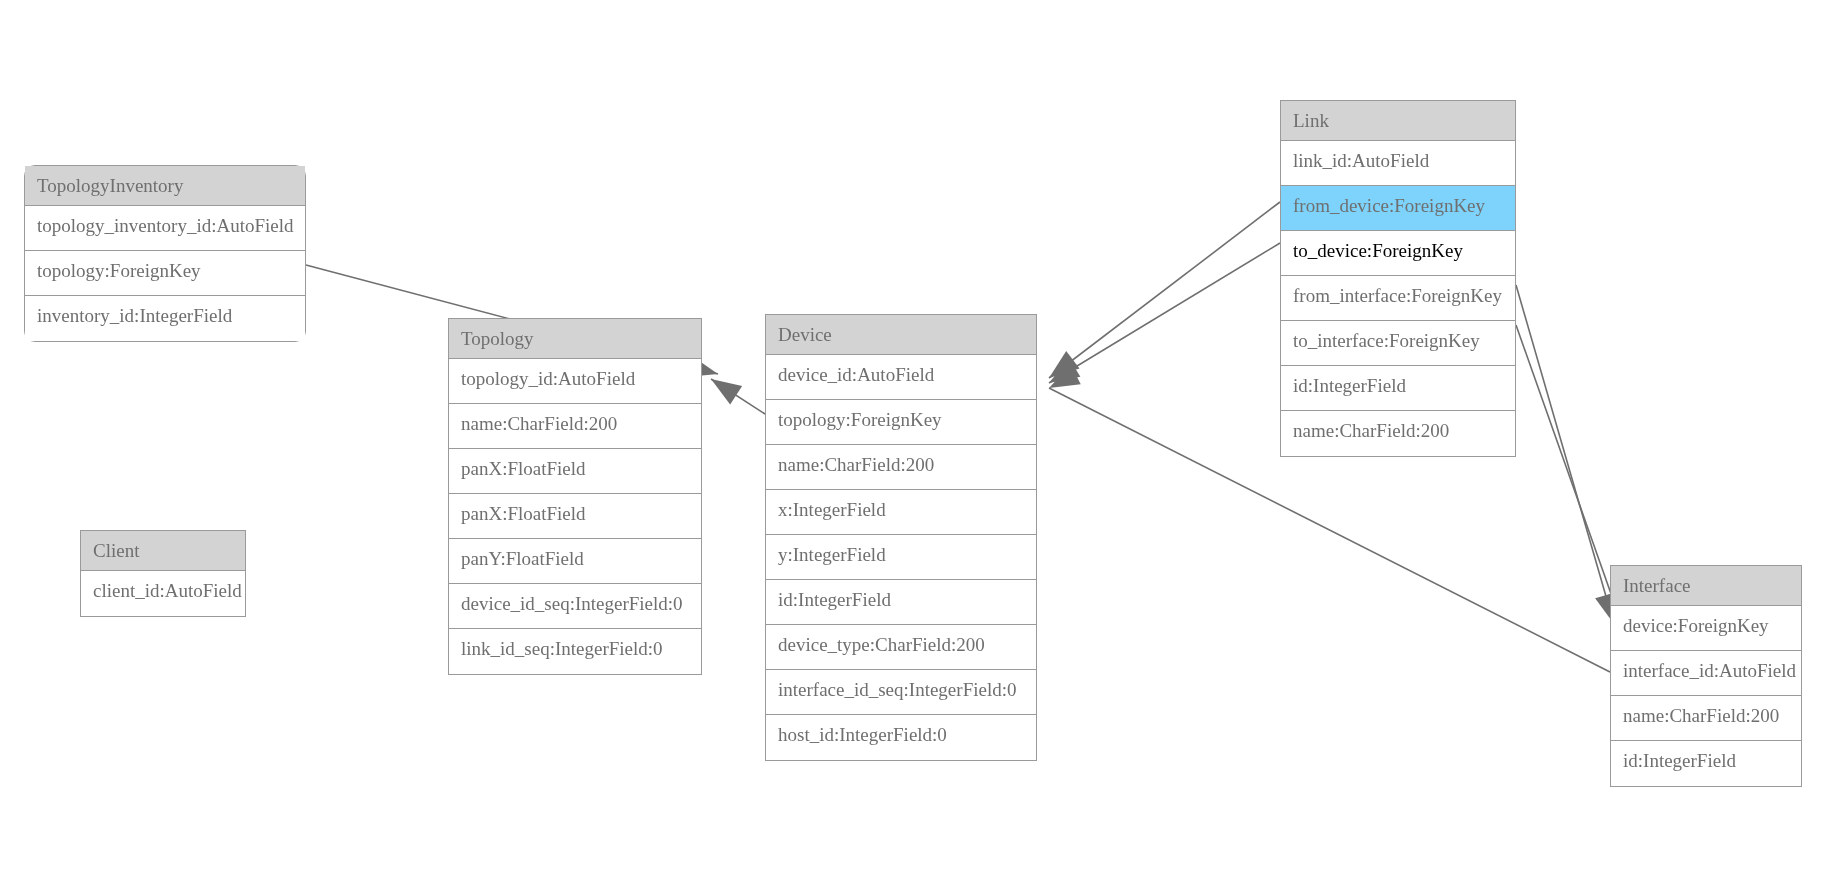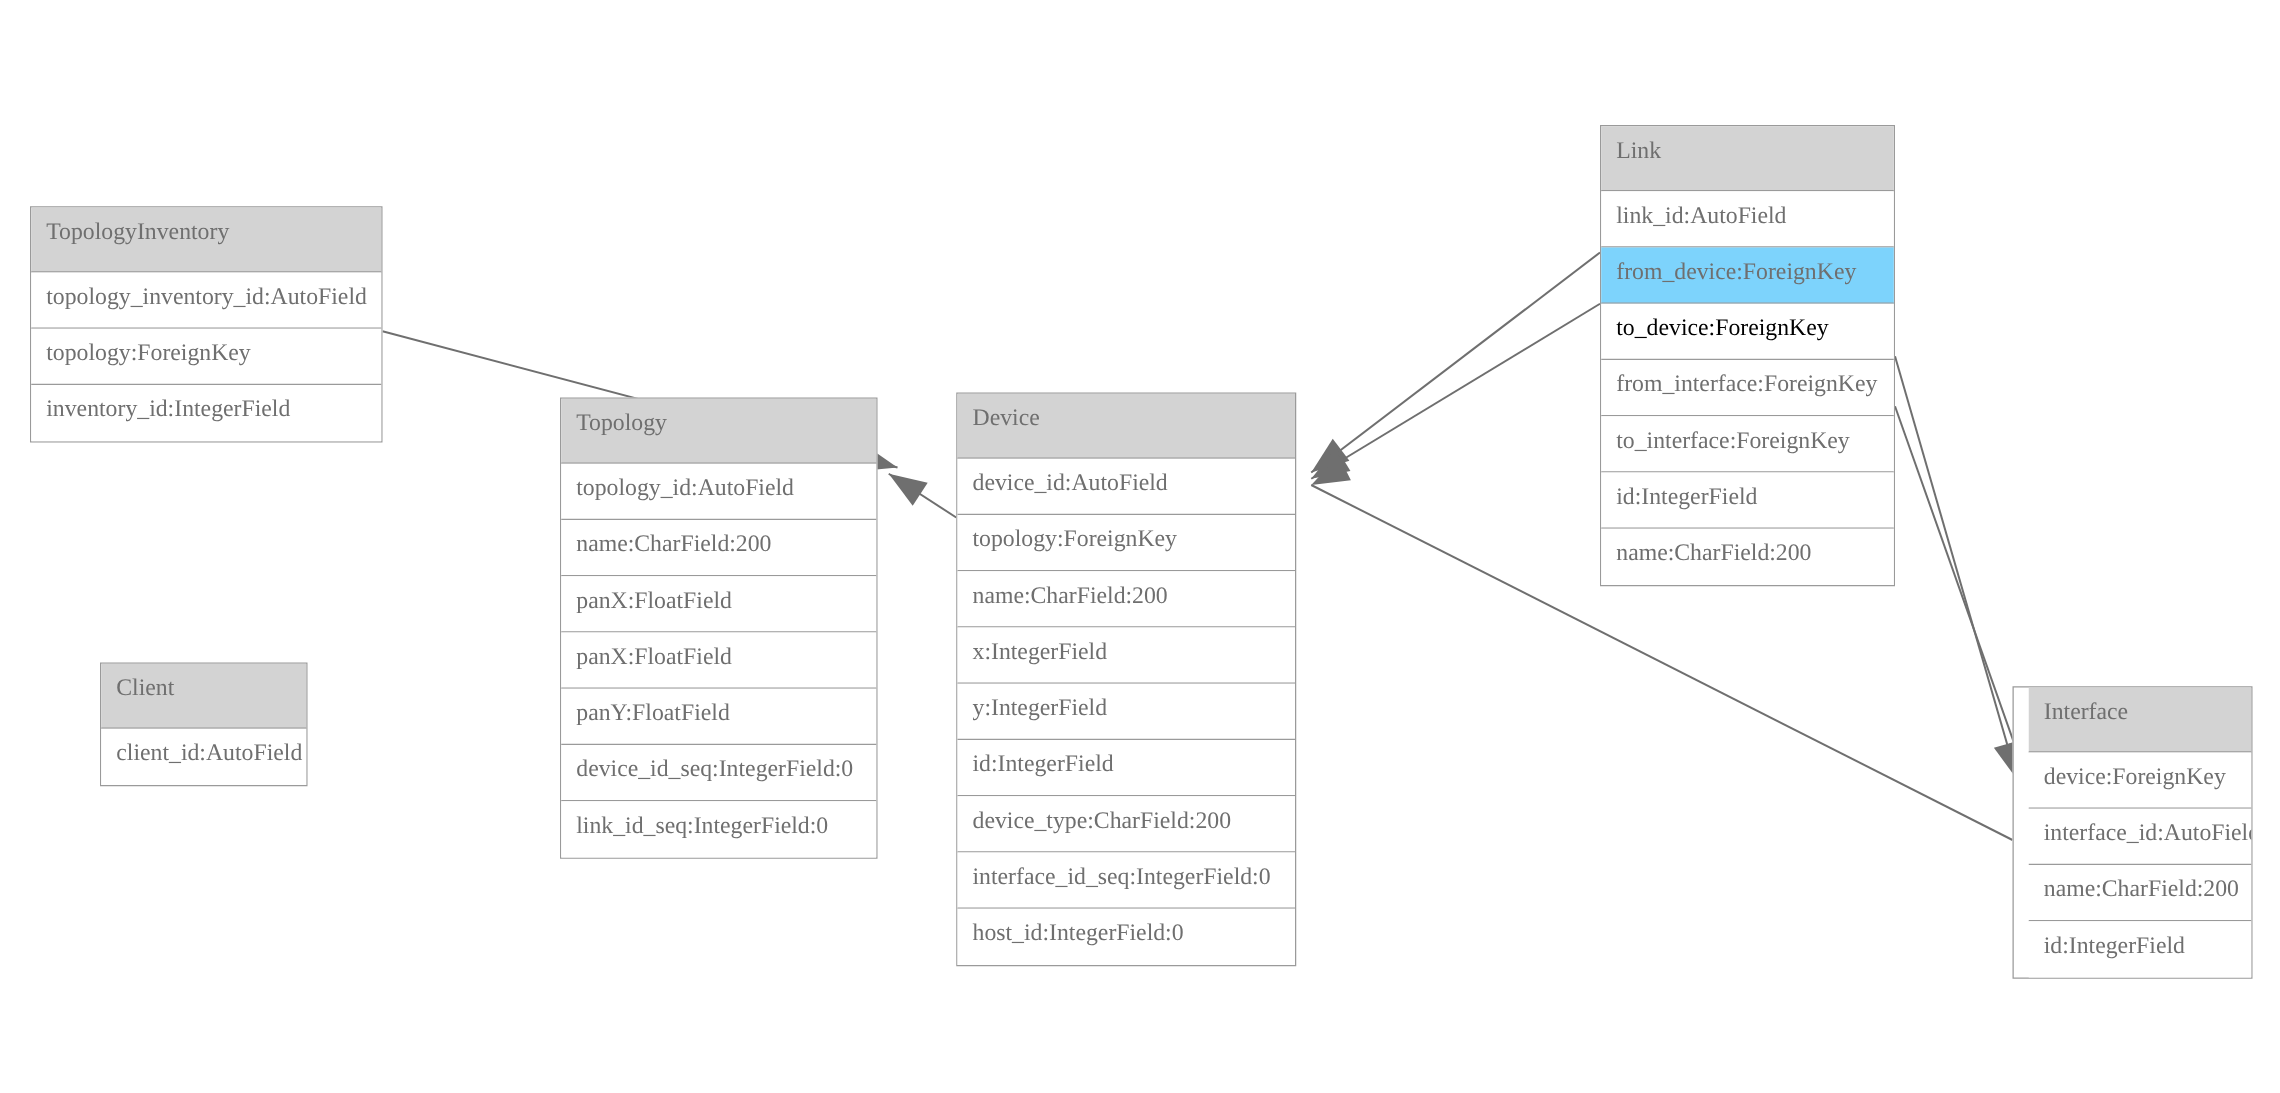--- a/index.html
+++ b/index.html
@@ -31,21 +31,21 @@
     background: #ffffff;
     z-index: 2;
   }
   .entity-header {
     box-sizing: border-box;
     background: #d3d3d3;
     border-bottom: 1px solid #9a9a9a;
     color: #6f6f6f;
     font-size: 19px;
     line-height: 40px;
-    height: 52px;
+    height: 40px;
     padding: 0 0 0 12px;
     white-space: nowrap;
     overflow: hidden;
   }
   .entity-field {
     box-sizing: border-box;
     border-bottom: 1px solid #9a9a9a;
     color: #6f6f6f;
     font-size: 19px;
     line-height: 40px;
@@ -89,21 +89,21 @@
         <path d="M1516,285 L1614,624" stroke="#6f6f6f" stroke-width="1.6" fill="none"></path>
         <polygon points="0,0 -30,-11 -30,11" fill="#6f6f6f" transform="translate(1614,624) rotate(73.9)"></polygon>
       </g>
       <g>
         <path d="M1516,325 L1621,622" stroke="#6f6f6f" stroke-width="1.6" fill="none"></path>
         <polygon points="0,0 -30,-11 -30,11" fill="#6f6f6f" transform="translate(1621,622) rotate(70.5)"></polygon>
       </g>
     </svg>
 
   <div id="entities">
-      <div class="entity" style="left: 24px; top: 165px; width: 282px; border-color: rgb(154, 154, 154);">
+      <div class="entity" style="left: 24px; top: 165px; width: 282px; border-color: rgb(154, 154, 154); border-radius: 11px;">
         <div class="entity-header" style="background: rgb(211, 211, 211); color: rgb(111, 111, 111); border-bottom-color: rgb(154, 154, 154);">TopologyInventory</div>
         <div class="entity-field" style="color: rgb(111, 111, 111); border-bottom-color: rgb(154, 154, 154); background: rgb(255, 255, 255);">topology_inventory_id:AutoField</div>
         <div class="entity-field" style="color: rgb(111, 111, 111); border-bottom-color: rgb(154, 154, 154); background: rgb(255, 255, 255);">topology:ForeignKey</div>
         <div class="entity-field" style="color: rgb(111, 111, 111); border-bottom-color: rgb(154, 154, 154); background: rgb(255, 255, 255);">inventory_id:IntegerField</div>
       </div>
       <div class="entity" style="left: 448px; top: 318px; width: 254px; border-color: rgb(154, 154, 154);">
         <div class="entity-header" style="background: rgb(211, 211, 211); color: rgb(111, 111, 111); border-bottom-color: rgb(154, 154, 154);">Topology</div>
         <div class="entity-field" style="color: rgb(111, 111, 111); border-bottom-color: rgb(154, 154, 154); background: rgb(255, 255, 255);">topology_id:AutoField</div>
         <div class="entity-field" style="color: rgb(111, 111, 111); border-bottom-color: rgb(154, 154, 154); background: rgb(255, 255, 255);">name:CharField:200</div>
         <div class="entity-field" style="color: rgb(111, 111, 111); border-bottom-color: rgb(154, 154, 154); background: rgb(255, 255, 255);">panX:FloatField</div>
@@ -131,21 +131,21 @@
       <div class="entity" style="left: 1280px; top: 100px; width: 236px; border-color: rgb(154, 154, 154);">
         <div class="entity-header" style="background: rgb(211, 211, 211); color: rgb(111, 111, 111); border-bottom-color: rgb(154, 154, 154);">Link</div>
         <div class="entity-field" style="color: rgb(111, 111, 111); border-bottom-color: rgb(154, 154, 154); background: rgb(255, 255, 255);">link_id:AutoField</div>
         <div class="entity-field" style="color: rgb(111, 111, 111); border-bottom-color: rgb(154, 154, 154); background: #7dd3fc;">from_device:ForeignKey</div>
         <div class="entity-field" style="color: #000000; border-bottom-color: rgb(154, 154, 154); background: rgb(255, 255, 255);">to_device:ForeignKey</div>
         <div class="entity-field" style="color: rgb(111, 111, 111); border-bottom-color: rgb(154, 154, 154); background: rgb(255, 255, 255);">from_interface:ForeignKey</div>
         <div class="entity-field" style="color: rgb(111, 111, 111); border-bottom-color: rgb(154, 154, 154); background: rgb(255, 255, 255);">to_interface:ForeignKey</div>
         <div class="entity-field" style="color: rgb(111, 111, 111); border-bottom-color: rgb(154, 154, 154); background: rgb(255, 255, 255);">id:IntegerField</div>
         <div class="entity-field" style="color: rgb(111, 111, 111); border-bottom-color: rgb(154, 154, 154); background: rgb(255, 255, 255);">name:CharField:200</div>
       </div>
-      <div class="entity" style="left: 1610px; top: 549px; width: 192px; border-color: rgb(154, 154, 154); padding-left: 12px;">
+      <div class="entity" style="left: 1610px; top: 565px; width: 192px; border-color: rgb(154, 154, 154);">
         <div class="entity-header" style="background: rgb(211, 211, 211); color: rgb(111, 111, 111); border-bottom-color: rgb(154, 154, 154);">Interface</div>
         <div class="entity-field" style="color: rgb(111, 111, 111); border-bottom-color: rgb(154, 154, 154); background: rgb(255, 255, 255);">device:ForeignKey</div>
         <div class="entity-field" style="color: rgb(111, 111, 111); border-bottom-color: rgb(154, 154, 154); background: rgb(255, 255, 255);">interface_id:AutoField</div>
         <div class="entity-field" style="color: rgb(111, 111, 111); border-bottom-color: rgb(154, 154, 154); background: rgb(255, 255, 255);">name:CharField:200</div>
         <div class="entity-field" style="color: rgb(111, 111, 111); border-bottom-color: rgb(154, 154, 154); background: rgb(255, 255, 255);">id:IntegerField</div>
       </div>
     </div>
 
 </div>
 

